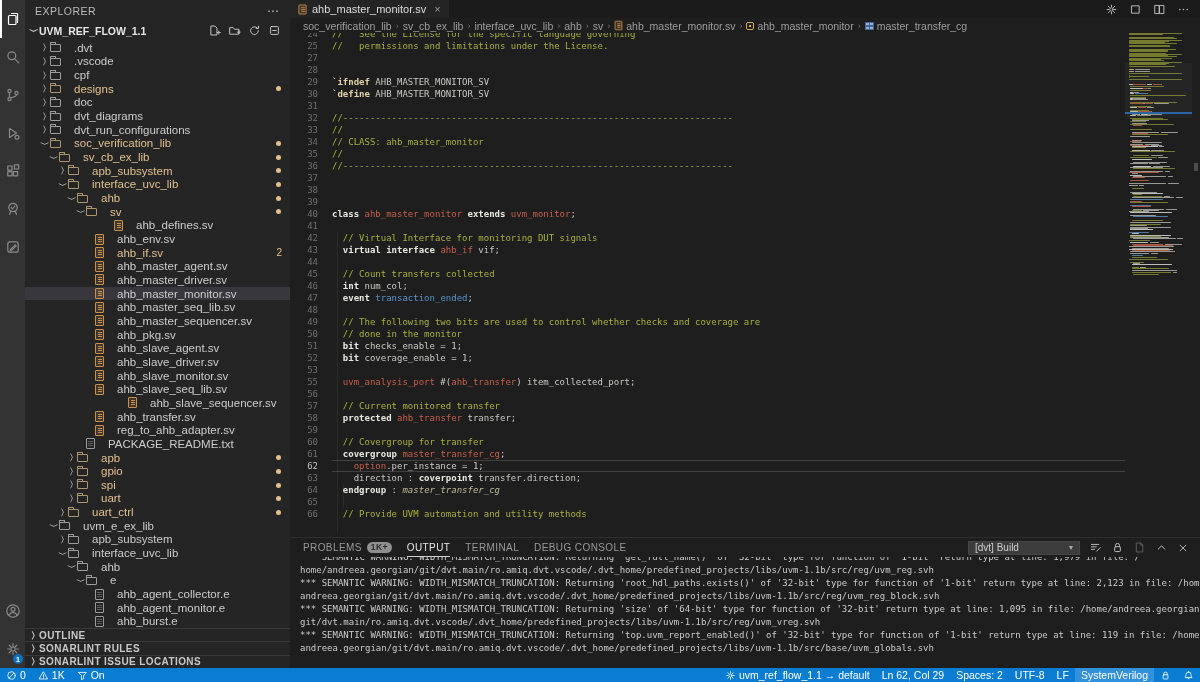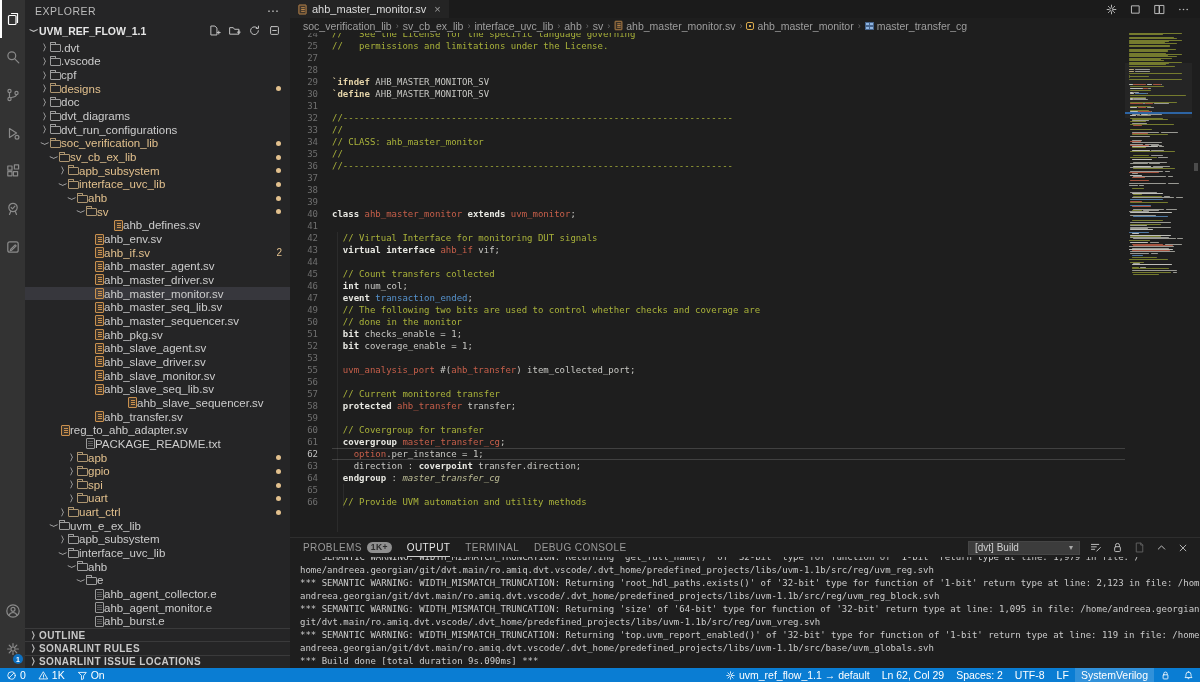--- a/index.html
+++ b/index.html
@@ -22,21 +22,21 @@
   .proj-actions{margin-left:auto;display:flex;gap:7px;padding-right:9px;color:#c5c5c5;font-weight:normal}
   .proj-actions span{cursor:pointer}
   #tree{position:absolute;top:41px;left:0;right:0}
   .trow{height:13.67px;display:flex;align-items:center;font-size:11.5px;color:#cccccc;position:relative;cursor:pointer;white-space:nowrap}
   .trow.sel{background:#37373d}
   .trow.mod{color:#e2c08d}
   .chev{width:11px;flex:none;font-size:9px;color:#bdbdbd;text-align:center;display:inline-block}
   .chev.exp{transform:rotate(90deg)}
   .tdot{position:absolute;right:9px;top:4.5px;width:5px;height:5px;border-radius:50%;background:#e2c08d}
   .tbadge{position:absolute;right:8px;font-size:10px;color:#e2c08d}
-  .tlabel{margin-left:0}
+  .tlabel{margin-left:13px}
   .ic-folder{width:11px;height:8px;border:1px solid currentColor;border-radius:1px;position:relative;opacity:.72;flex:none;margin-top:1px}
   .ic-folder::before{content:"";position:absolute;top:-3px;left:-1px;width:4px;height:2px;border:1px solid currentColor;border-bottom:none;border-radius:1px 1px 0 0}
   .ic-sv{width:9px;height:11px;border:1px solid #c9904e;border-radius:1px;position:relative;flex:none;background:rgba(201,144,78,.16)}
   .ic-sv::before{content:"";position:absolute;left:2px;top:2px;width:4px;height:1px;background:#c9904e;box-shadow:0 2px 0 #c9904e,0 4px 0 #c9904e}
   .ic-doc{width:9px;height:11px;border:1px solid #9a9a9a;border-radius:1px;position:relative;flex:none}
   .ic-doc::before{content:"";position:absolute;left:1px;top:2px;width:5px;height:1px;background:#8a8a8a;box-shadow:0 2px 0 #8a8a8a,0 4px 0 #8a8a8a;opacity:.55}
   #sb-sections{position:absolute;left:0;right:0;bottom:0}
   .sect{height:13.4px;border-top:1px solid #3a3a3b;display:flex;align-items:center;font-size:10px;font-weight:bold;color:#c8c8c8;padding-left:3px;letter-spacing:.4px;cursor:pointer}
 
   
@@ -342,21 +342,21 @@
       <div class="trow" style="padding-left:92px">
         <span style="width:11px;flex:none"></span>
         <span class="ic-sv"></span>
         <span class="tlabel">ahb_slave_sequencer.sv</span>
       </div>
       <div class="trow" style="padding-left:59px">
         <span style="width:11px;flex:none"></span>
         <span class="ic-sv"></span>
         <span class="tlabel">ahb_transfer.sv</span>
       </div>
-      <div class="trow" style="padding-left:25px">
+      <div class="trow" style="padding-left:59px">
         <span style="width:11px;flex:none"></span>
         <span class="ic-sv"></span>
         <span class="tlabel">reg_to_ahb_adapter.sv</span>
       </div>
       <div class="trow" style="padding-left:50px">
         <span style="width:11px;flex:none"></span>
         <span class="ic-doc"></span>
         <span class="tlabel">PACKAGE_README.txt</span>
       </div>
       <div class="trow mod" style="padding-left:41px">
@@ -534,20 +534,21 @@
         <div class="cl"><span class="ln">38</span><span class="lc"></span></div>
         <div class="cl"><span class="ln">39</span><span class="lc"></span></div>
         <div class="cl"><span class="ln">40</span><span class="lc"><span class="tk-k">class </span><span class="tk-t">ahb_master_monitor</span><span class="tk-k"> extends </span><span class="tk-t">uvm_monitor</span><span class="tk-p">;</span></span></div>
         <div class="cl"><span class="ln">41</span><span class="lc"></span></div>
         <div class="cl"><span class="ln">42</span><span class="lc"><span class="tk-c">  // Virtual Interface for monitoring DUT signals</span></span></div>
         <div class="cl"><span class="ln">43</span><span class="lc"><span class="tk-k">  virtual interface </span><span class="tk-t">ahb_if</span><span class="tk-p"> vif;</span></span></div>
         <div class="cl"><span class="ln">44</span><span class="lc"></span></div>
         <div class="cl"><span class="ln">45</span><span class="lc"><span class="tk-c">  // Count transfers collected</span></span></div>
         <div class="cl"><span class="ln">46</span><span class="lc"><span class="tk-k">  int</span><span class="tk-p"> num_col;</span></span></div>
         <div class="cl"><span class="ln">47</span><span class="lc"><span class="tk-k">  event</span><span class="tk-b"> transaction_ended</span><span class="tk-p">;</span></span></div>
+        <div class="cl"><span class="ln">48</span><span class="lc"></span></div>
         <div class="cl"><span class="ln">49</span><span class="lc"><span class="tk-c">  // The following two bits are used to control whether checks and coverage are</span></span></div>
         <div class="cl"><span class="ln">50</span><span class="lc"><span class="tk-c">  // done in the monitor</span></span></div>
         <div class="cl"><span class="ln">51</span><span class="lc"><span class="tk-k">  bit</span><span class="tk-p"> checks_enable = 1;</span></span></div>
         <div class="cl"><span class="ln">52</span><span class="lc"><span class="tk-k">  bit</span><span class="tk-p"> coverage_enable = 1;</span></span></div>
         <div class="cl"><span class="ln">53</span><span class="lc"></span></div>
         <div class="cl"><span class="ln">55</span><span class="lc"><span class="tk-t">  uvm_analysis_port</span><span class="tk-p"> #(</span><span class="tk-t">ahb_transfer</span><span class="tk-p">) item_collected_port;</span></span></div>
         <div class="cl"><span class="ln">56</span><span class="lc"></span></div>
         <div class="cl"><span class="ln">57</span><span class="lc"><span class="tk-c">  // Current monitored transfer</span></span></div>
         <div class="cl"><span class="ln">58</span><span class="lc"><span class="tk-k">  protected </span><span class="tk-t">ahb_transfer</span><span class="tk-p"> transfer;</span></span></div>
         <div class="cl"><span class="ln">59</span><span class="lc"></span></div>
@@ -810,21 +811,20 @@
     </div>
     <div id="pout">
         <div class="pline partial">*** SEMANTIC WARNING: WIDTH_MISMATCH_TRUNCATION: Returning 'get_full_name()' of '32-bit' type for function of '1-bit' return type at line: 1,979 in file: /</div>
         <div class="pline">home/andreea.georgian/git/dvt.main/ro.amiq.dvt.vscode/.dvt_home/predefined_projects/libs/uvm-1.1b/src/reg/uvm_reg.svh</div>
         <div class="pline">*** SEMANTIC WARNING: WIDTH_MISMATCH_TRUNCATION: Returning 'root_hdl_paths.exists()' of '32-bit' type for function of '1-bit' return type at line: 2,123 in file: /home/</div>
         <div class="pline">andreea.georgian/git/dvt.main/ro.amiq.dvt.vscode/.dvt_home/predefined_projects/libs/uvm-1.1b/src/reg/uvm_reg_block.svh</div>
         <div class="pline">*** SEMANTIC WARNING: WIDTH_MISMATCH_TRUNCATION: Returning 'size' of '64-bit' type for function of '32-bit' return type at line: 1,095 in file: /home/andreea.georgian/</div>
         <div class="pline">git/dvt.main/ro.amiq.dvt.vscode/.dvt_home/predefined_projects/libs/uvm-1.1b/src/reg/uvm_vreg.svh</div>
         <div class="pline">*** SEMANTIC WARNING: WIDTH_MISMATCH_TRUNCATION: Returning 'top.uvm_report_enabled()' of '32-bit' type for function of '1-bit' return type at line: 119 in file: /home/</div>
         <div class="pline">andreea.georgian/git/dvt.main/ro.amiq.dvt.vscode/.dvt_home/predefined_projects/libs/uvm-1.1b/src/base/uvm_globals.svh</div>
-        <div class="pline">*** Build done [total duration 9s.090ms] ***</div>
       </div>
   </div>
 </div>
 
 <div id="status-bar">
     <span class="ss">
       <span>
         <svg width="11" height="11" viewBox="0 0 16 16" fill="none" stroke="currentColor" stroke-width="1.2" stroke-linecap="round" stroke-linejoin="round">
           <circle cx="8" cy="8" r="5.4"></circle>
           <path d="M4.6 11.4l6.8-6.8"></path>

